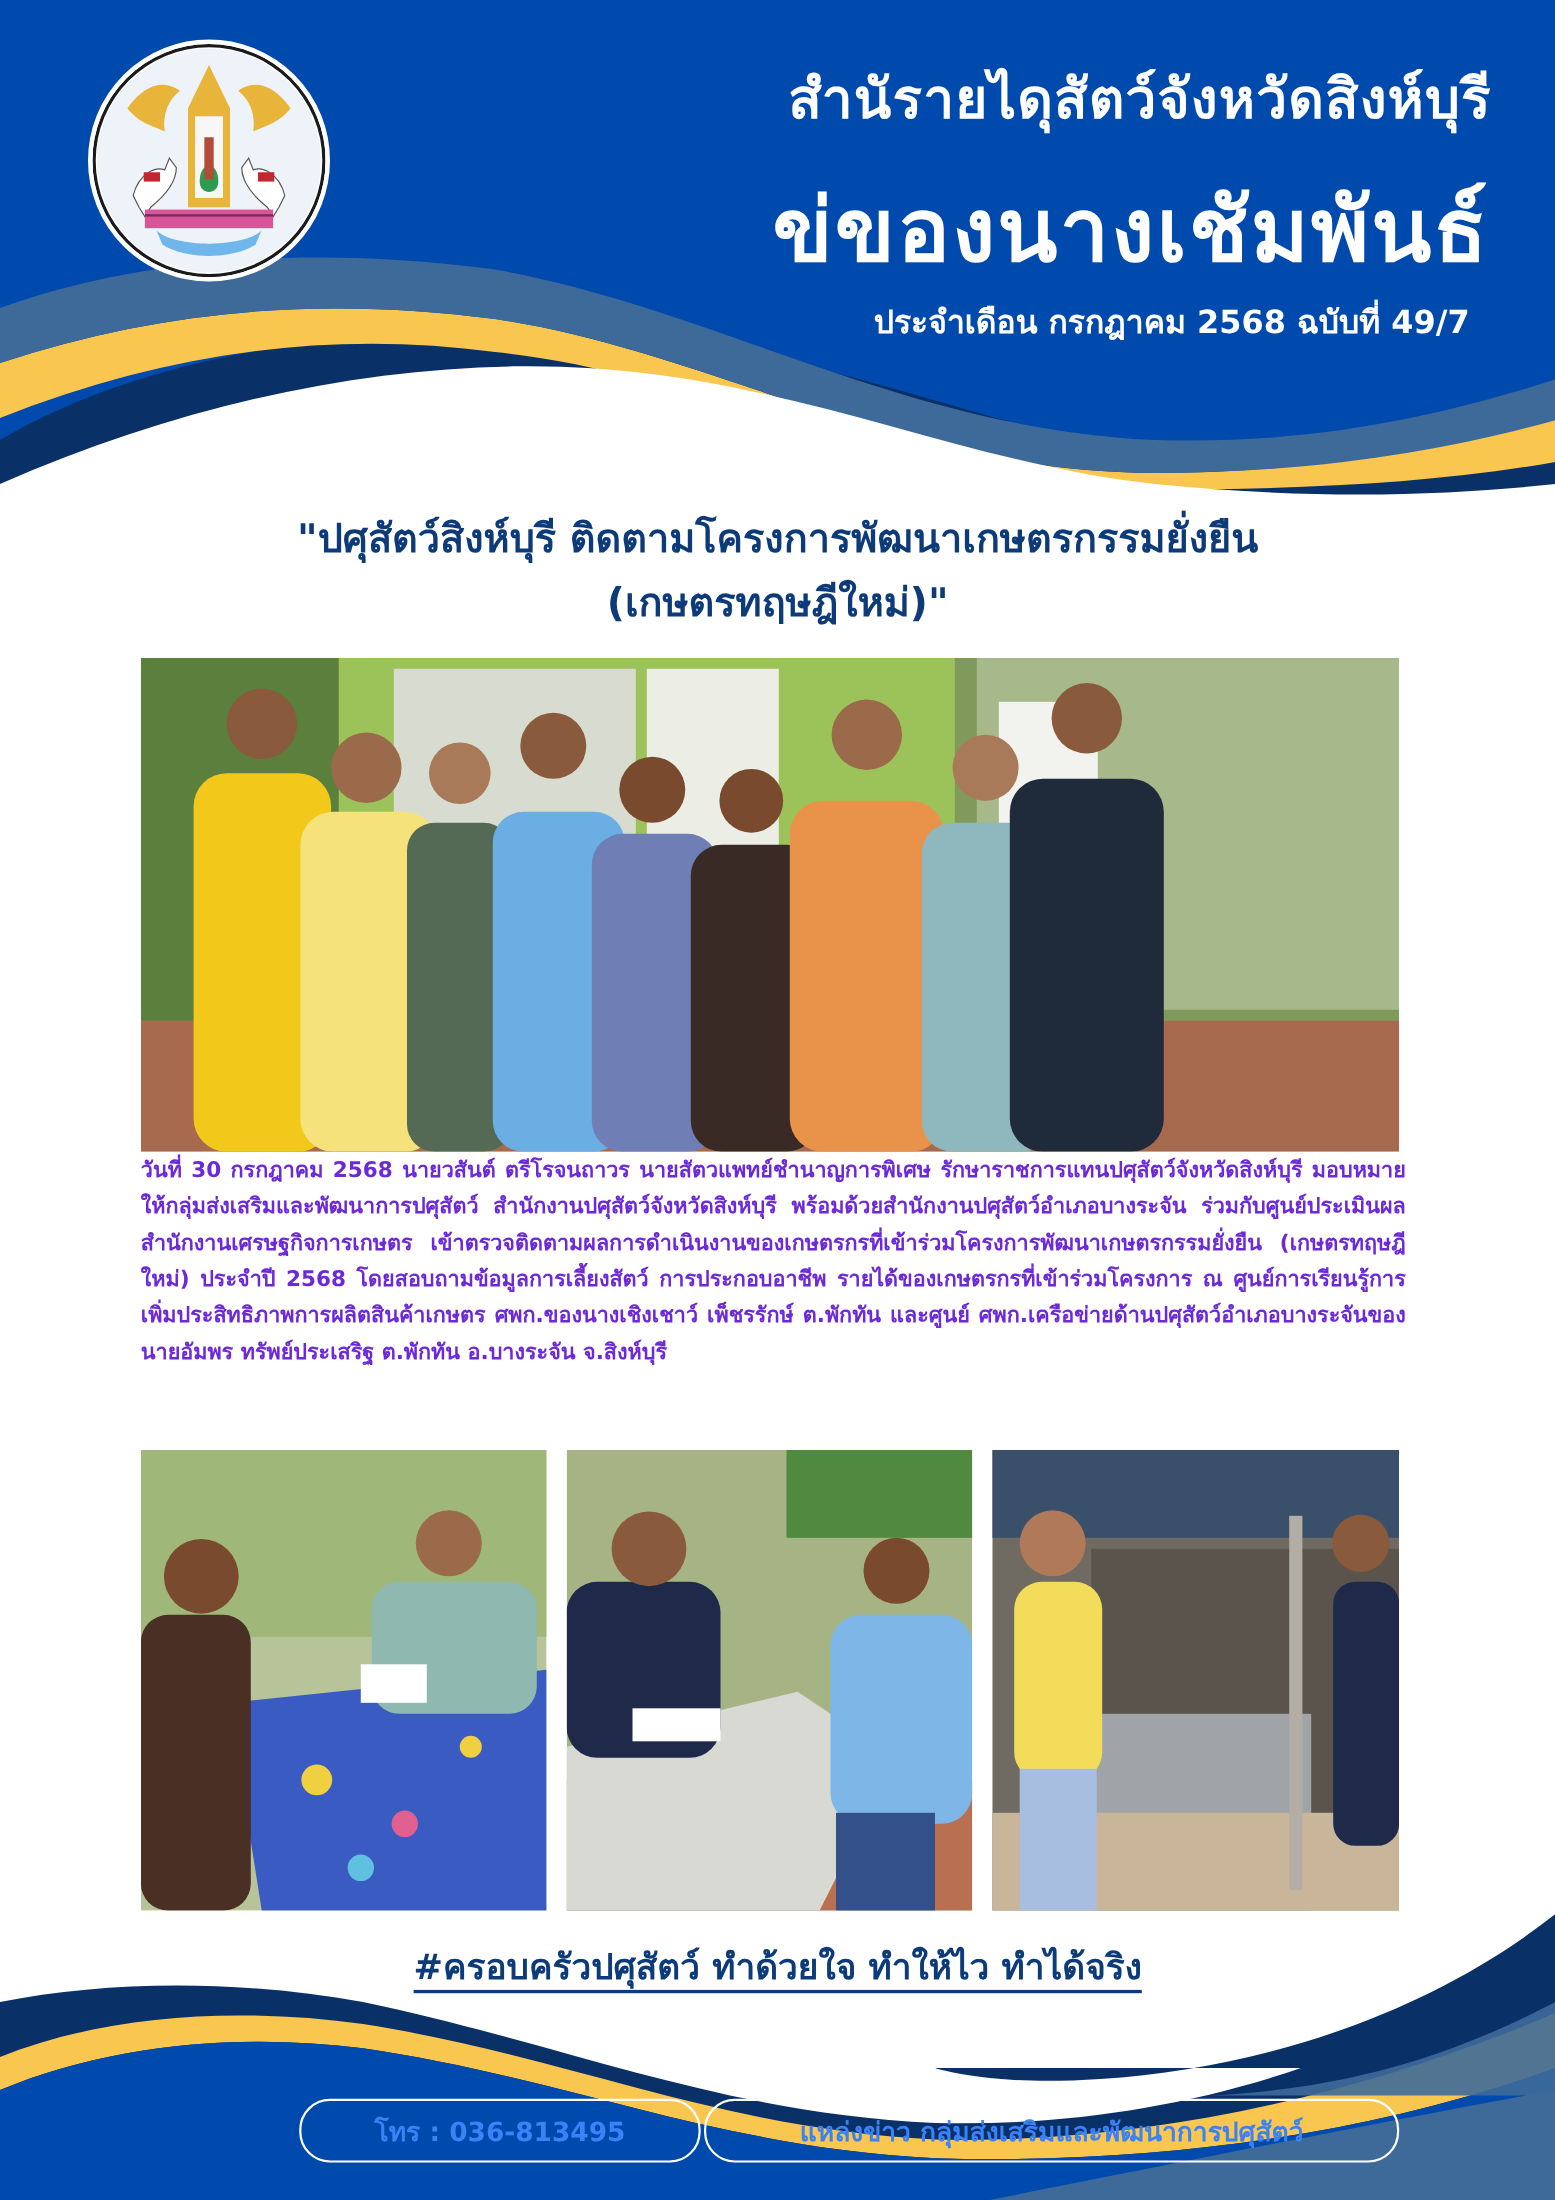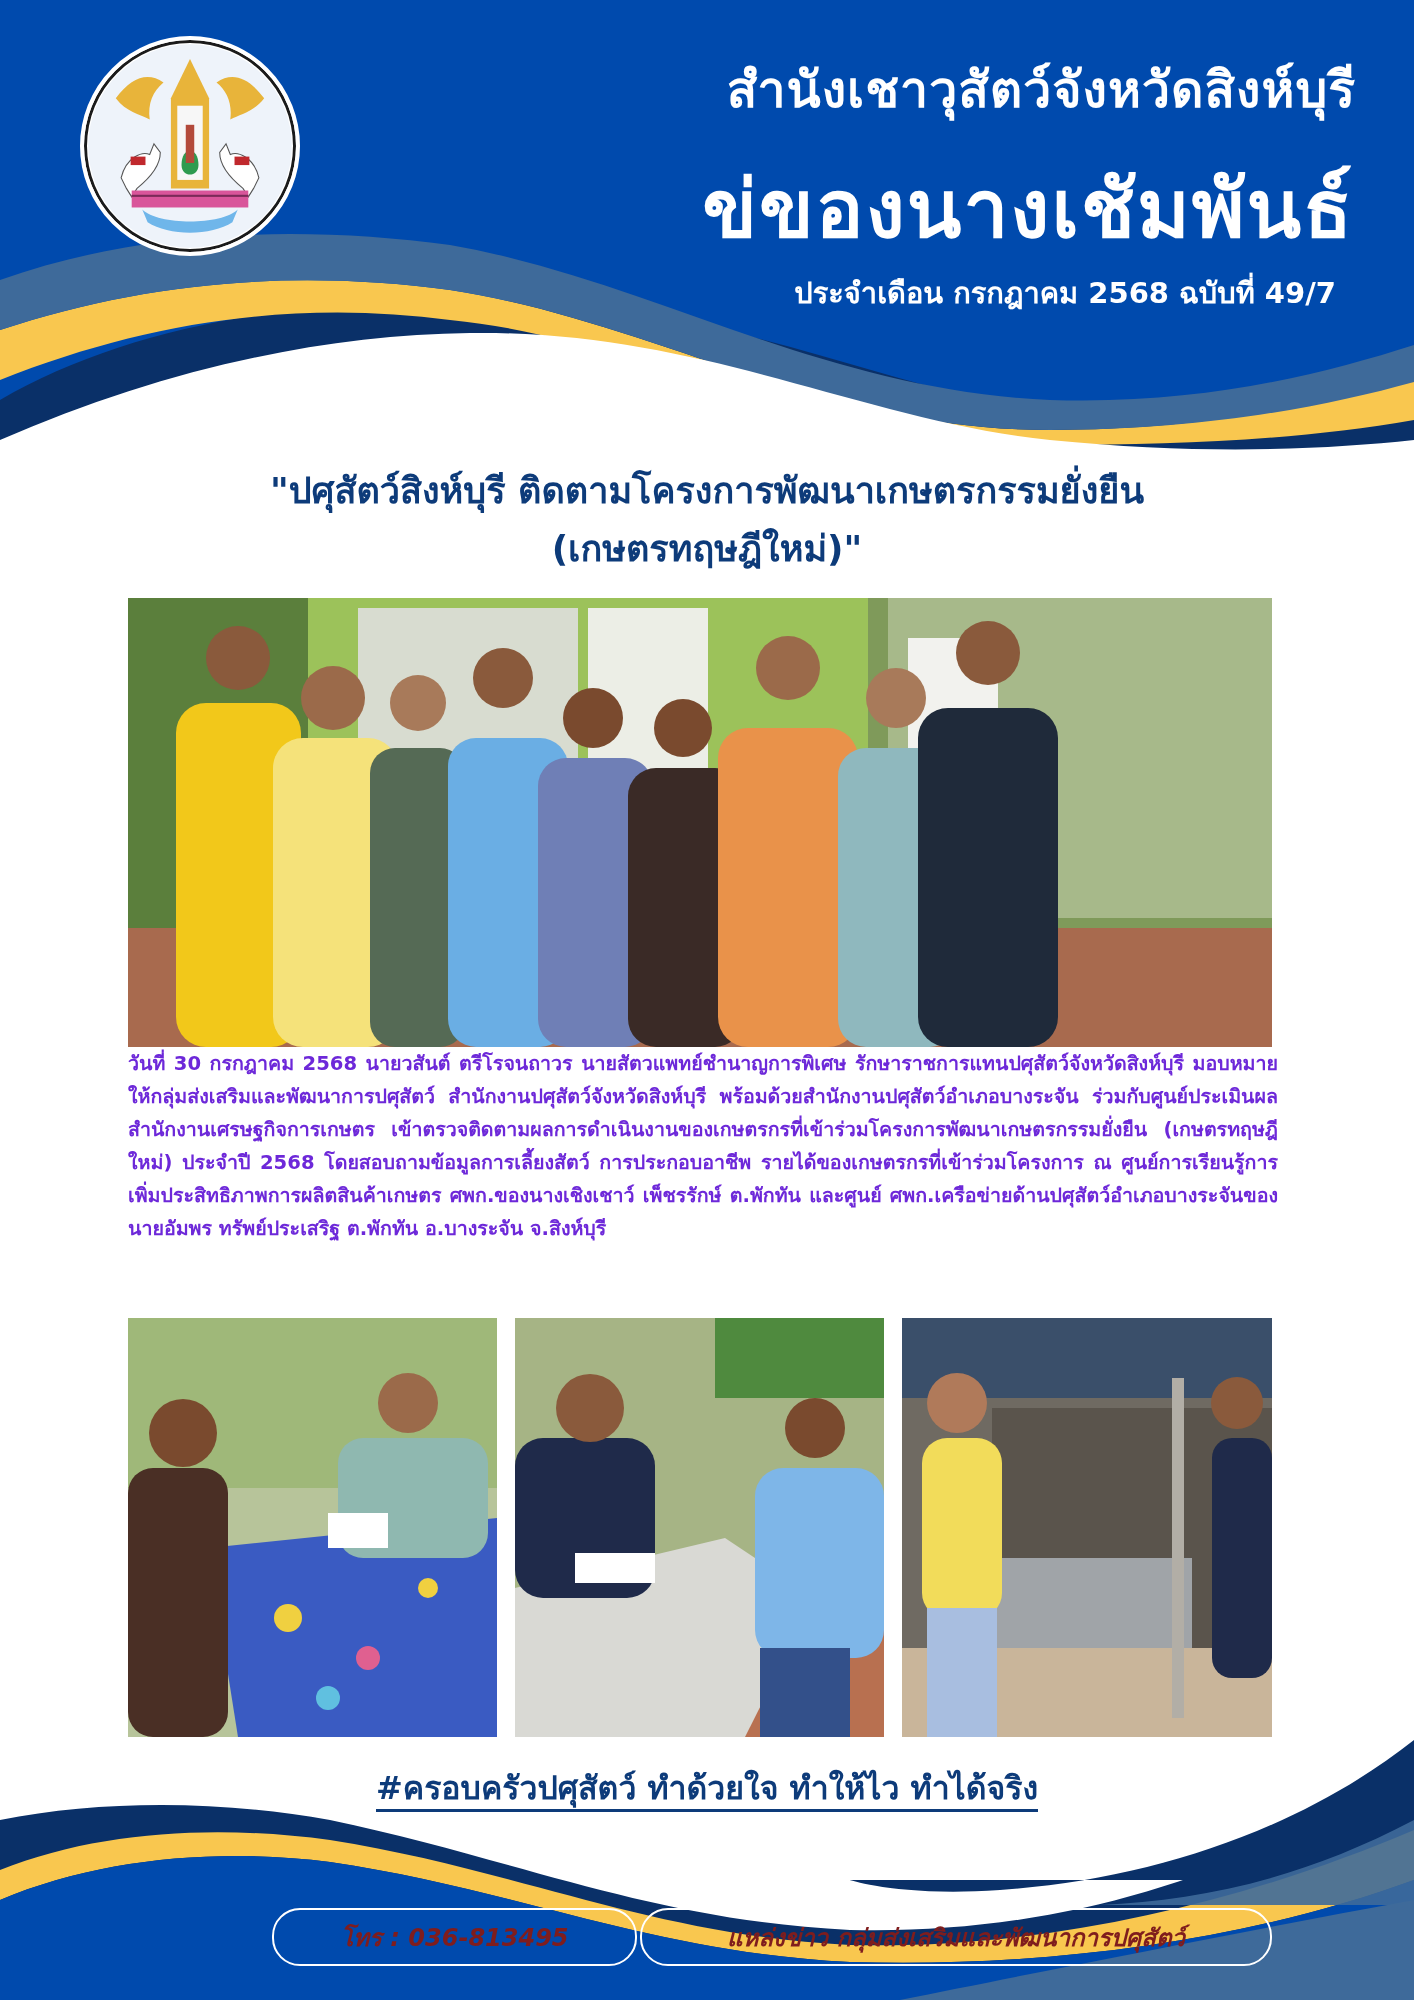--- a/index.html
+++ b/index.html
@@ -24,22 +24,22 @@
   .photo-main { left:128px; top:598px; width:1144px; height:449px; }
   .photo-s1 { left:128px; top:1318px; width:369px; height:419px; }
   .photo-s2 { left:515px; top:1318px; width:369px; height:419px; }
   .photo-s3 { left:902px; top:1318px; width:370px; height:419px; }
 
   .body-text { left:128px; top:1047px; width:1150px; color:#6d28d9; font-size:19.6px; font-weight:bold; line-height:33px; text-align:justify; }
 
   .slogan { left:0; width:1414px; top:1762px; text-align:center; color:#0d3b7a; font-size:32px; font-weight:bold; }
   .slogan span { border-bottom:3px solid #0d3b7a; padding-bottom:2px; }
 
-  .pill { position:absolute; z-index:3; border:2px solid #ffffff; border-radius:28px; color:#7f1d1d; font-weight:bold;
-          display:flex; align-items:center; justify-content:center; box-sizing:border-box; white-space:nowrap;font-style:italic; }
+  .pill { position:absolute; z-index:3; border:2px solid #ffffff; border-radius:28px; color:#3b82f6; font-weight:bold;
+          display:flex; align-items:center; justify-content:center; box-sizing:border-box; white-space:nowrap; }
   .pill-phone { left:272px; top:1908px; width:365px; height:58px; font-size:24px; }
   .pill-source { left:640px; top:1908px; width:632px; height:58px; font-size:24px; }
 </style>
 </head>
 <body>
 
 <svg class="bg-svg" viewBox="0 0 1414 2000" preserveAspectRatio="none">
 
   <rect x="0" y="0" width="1414" height="460" fill="#004AAD"></rect>
   <path d="M0,460 L0,400 C120,330 280,300 470,300 C680,300 820,360 980,400 C1120,430 1260,420 1414,405 L1414,460 Z" fill="#0A3068"></path>
@@ -68,21 +68,21 @@
     <path d="M35,130 C40,110 55,105 62,108 L66,98 L72,106 C72,120 60,132 50,140 L45,148 L40,140 Z" fill="#ffffff" stroke="#555" stroke-width="1"></path>
     <rect x="44" y="110" width="14" height="8" fill="#c0282d"></rect>
     <path d="M165,130 C160,110 145,105 138,108 L134,98 L128,106 C128,120 140,132 150,140 L155,148 L160,140 Z" fill="#ffffff" stroke="#555" stroke-width="1"></path>
     <rect x="142" y="110" width="14" height="8" fill="#c0282d"></rect>
     <rect x="45" y="142" width="110" height="16" fill="#d9559a"></rect>
     <rect x="45" y="146" width="110" height="2" fill="#7a2a58"></rect>
     <path d="M55,160 C70,175 130,175 145,160 L140,172 C120,185 80,185 60,172 Z" fill="#6fb6ea"></path>
   </svg>
 </div>
 
-<div class="layer header-office">สำนังเชาวุสัตว์จังหวัดสิงห์บุรี</div>
+<div class="layer header-office">สำนัรายไดุสัตว์จังหวัดสิงห์บุรี</div>
 <div class="layer header-title">ข่ของนางเชัมพันธ์</div>
 <div class="layer header-issue">ประจำเดือน กรกฎาคม 2568  ฉบับที่ 49/7</div>
 
 <div class="layer headline">
   <div>"ปศุสัตว์สิงห์บุรี ติดตามโครงการพัฒนาเกษตรกรรมยั่งยืน</div>
   <div>(เกษตรทฤษฎีใหม่)"</div>
 </div>
 
 <div class="photo photo-main">
   <svg viewBox="0 0 1144 449" preserveAspectRatio="none">

